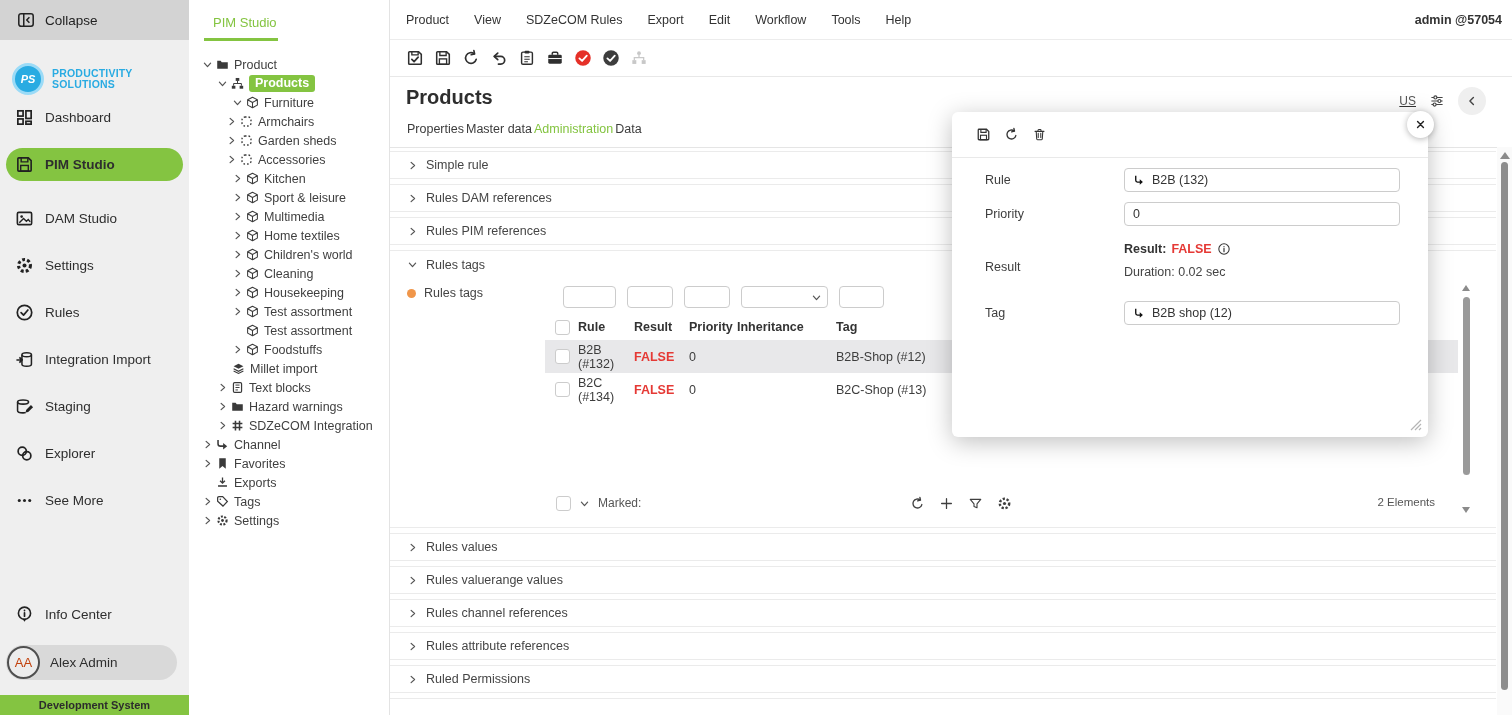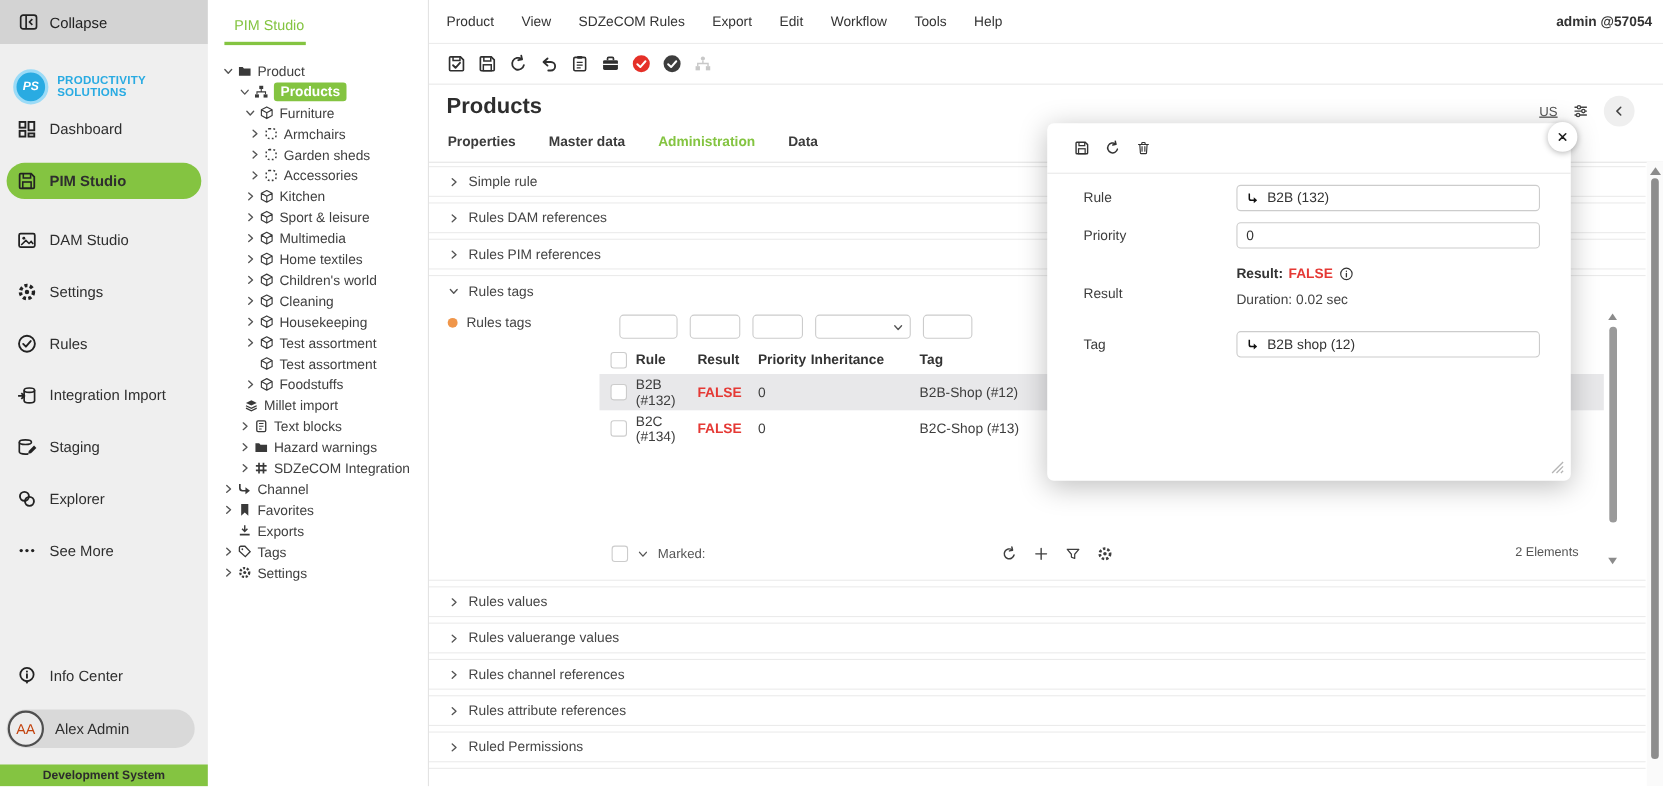--- a/index.html
+++ b/index.html
@@ -35,21 +35,21 @@
   .sb-env{position:absolute;bottom:0;left:0;right:0;height:20px;background:#84c441;display:flex;
           align-items:center;justify-content:center;font-size:11px;font-weight:bold;color:#2c2c2c;}
 
   
   .tp{position:absolute;left:189px;top:0;width:200px;height:715px;background:#fff;
       border-right:1px solid #e3e3e3;}
   .tp-tab{position:absolute;top:15px;left:24px;font-size:13px;color:#84c441;}
   .tp-underline{position:absolute;top:38px;left:15px;width:74px;height:2.5px;background:#84c441;}
   .tree{position:absolute;top:55px;left:0;right:0;font-size:12.5px;color:#3f3f3f;}
   .tn{height:19px;display:flex;align-items:center;}
-  .tn.lv0{padding-left:13px}.tn.lv1{padding-left:28px}.tn.lv2{padding-left:33px}.tn.lv3{padding-left:37px}
+  .tn.lv0{padding-left:13px}.tn.lv1{padding-left:28px}.tn.lv2{padding-left:43px}.tn.lv3{padding-left:37px}
   .tn .ch{width:11px;height:11px;color:#555;flex:0 0 11px;}
   .tn .ch-sp{flex:0 0 11px;width:11px;}
   .tn .ic{width:13px;height:13px;color:#3a3a3a;flex:0 0 13px;margin-left:3px;}
   .tn .lbl{margin-left:5px;white-space:nowrap;}
   .tn .lbl.sel{background:#84c441;color:#fff;font-weight:bold;padding:1px 6px 2px;border-radius:3px;}
 
   
   .mn{position:absolute;left:390px;top:0;width:1122px;height:715px;background:#fff;}
   .menubar{height:40px;border-bottom:1px solid #ececec;display:flex;align-items:center;
            padding:0 10px 0 16px;font-size:12.5px;color:#333;box-sizing:border-box;}
@@ -59,22 +59,22 @@
            padding-left:16px;box-sizing:border-box;}
   .toolbar svg{width:18px;height:18px;color:#2f2f2f;}
   .toolbar .tb-red{color:#e53028}.toolbar .tb-dark{color:#3d3d3d}.toolbar .tb-dis{color:#c8c8c8}
   .content-head{position:relative;height:45px;}
   .page-title{position:absolute;left:16px;top:9px;font-size:20px;font-weight:bold;color:#2e2e2e;}
   .head-right{position:absolute;right:26px;top:10px;display:flex;align-items:center;gap:13px;text-decoration:underline;}
   .head-right .loc{font-size:12px;color:#555;}
   .head-right svg{color:#444;}
   .circle-btn{width:28px;height:28px;border-radius:50%;background:#efefef;display:flex;
               align-items:center;justify-content:center;}
-  .tabs{display:flex;gap:30px;padding-left:17px;height:25px;border-bottom:1px solid #e5e5e5;
-        font-size:12.5px;color:#3c3c3c;font-weight:bold;}
+  .tabs{display:flex;gap:2px;padding-left:17px;height:25px;border-bottom:1px solid #e5e5e5;
+        font-size:12.5px;color:#3c3c3c;}
   .tab{position:relative;}
   .tab.active{color:#84c441;}
   .tab.active::after{content:"";position:absolute;left:-4px;right:-4px;bottom:-8px;height:3px;background:#84c441;}
 
   .accs{position:absolute;top:151px;left:0;right:16px;}
   .acc{height:28px;margin-bottom:5px;border-top:1px solid #ebebeb;border-bottom:1px solid #ebebeb;
        background:#fff;display:flex;align-items:center;gap:8px;padding-left:17px;
        font-size:12.5px;color:#454545;box-sizing:border-box;}
   .acc svg{width:11px;height:11px;color:#555;}
   .acc.open{border-bottom:none;margin-bottom:0;}

